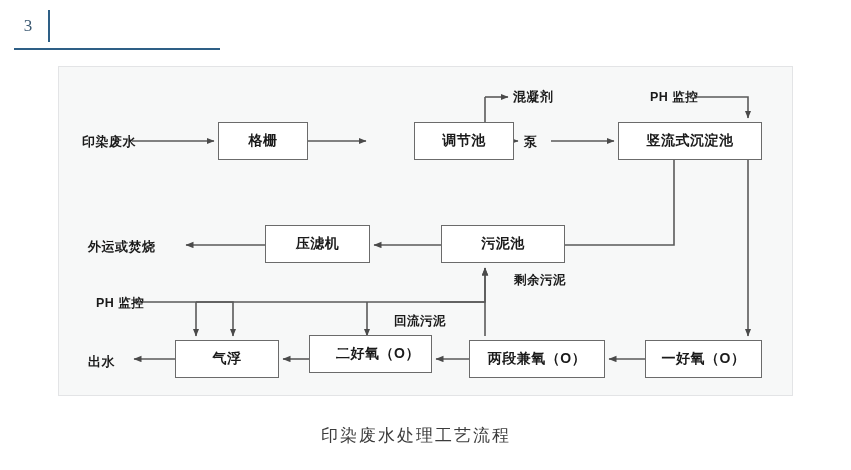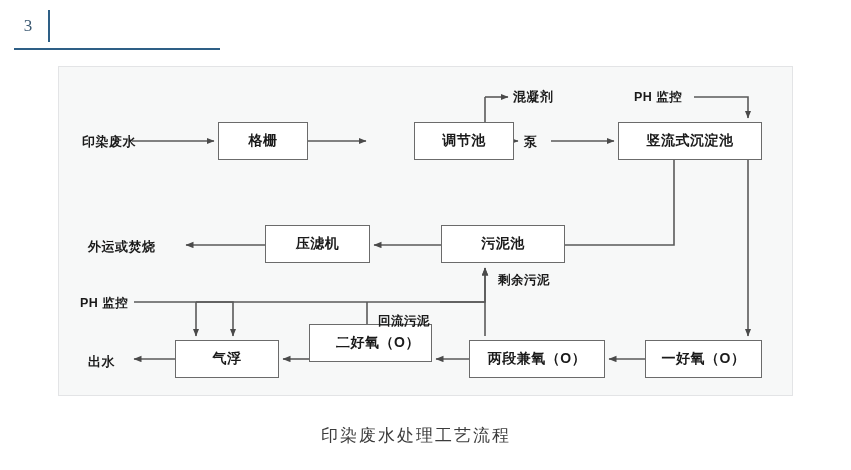--- a/index.html
+++ b/index.html
@@ -57,21 +57,21 @@
     white-space:nowrap;
     letter-spacing:.5px;
   }
   
   .lbl{
     position:absolute;
     font-size:13px;color:#1a1a1a;font-weight:bold;
     white-space:nowrap;
     letter-spacing:.5px;
   }
-  .lbl.small{font-size:12.5px;}
+  .lbl.small{font-size:12.5px;margin-left:16px;}
   
   .caption{
     position:absolute;left:0;top:424px;width:832px;
     text-align:center;
     font-size:17px;color:#3c3c3c;
     letter-spacing:2px;
     font-family:"Liberation Sans","DejaVu Sans",sans-serif;
   }
 </style>
 </head>
@@ -146,21 +146,21 @@
 <div class="node" style="left:370px;top:122px;width:100px;height:38px;margin-left:44px;">调节池</div>
 
 <div class="node" style="left:618px;top:122px;width:144px;height:38px;">竖流式沉淀池</div>
 
 <div class="node" style="left:265px;top:225px;width:105px;height:38px;">压滤机</div>
 
 <div class="node" style="left:441px;top:225px;width:124px;height:38px;text-align:center;">污泥池</div>
 
 <div class="node" style="left:175px;top:340px;width:104px;height:38px;">气浮</div>
 
-<div class="node" style="left:309px;top:324px;width:123px;height:38px;padding-left:15px;">二好氧（O）</div>
+<div class="node" style="left:309px;top:335px;width:123px;height:38px;padding-left:15px;">二好氧（O）</div>
 
 <div class="node" style="left:469px;top:340px;width:136px;height:38px;">两段兼氧（O）</div>
 
 <div class="node" style="left:645px;top:340px;width:117px;height:38px;text-align:center;">一好氧（O）</div>
 
 <div class="lbl" style="left:82px;top:133px;">印染废水</div>
 
 <div class="lbl" style="left:513px;top:88px;">混凝剂</div>
 
 <div class="lbl" style="left:524px;top:133px;">泵</div>

